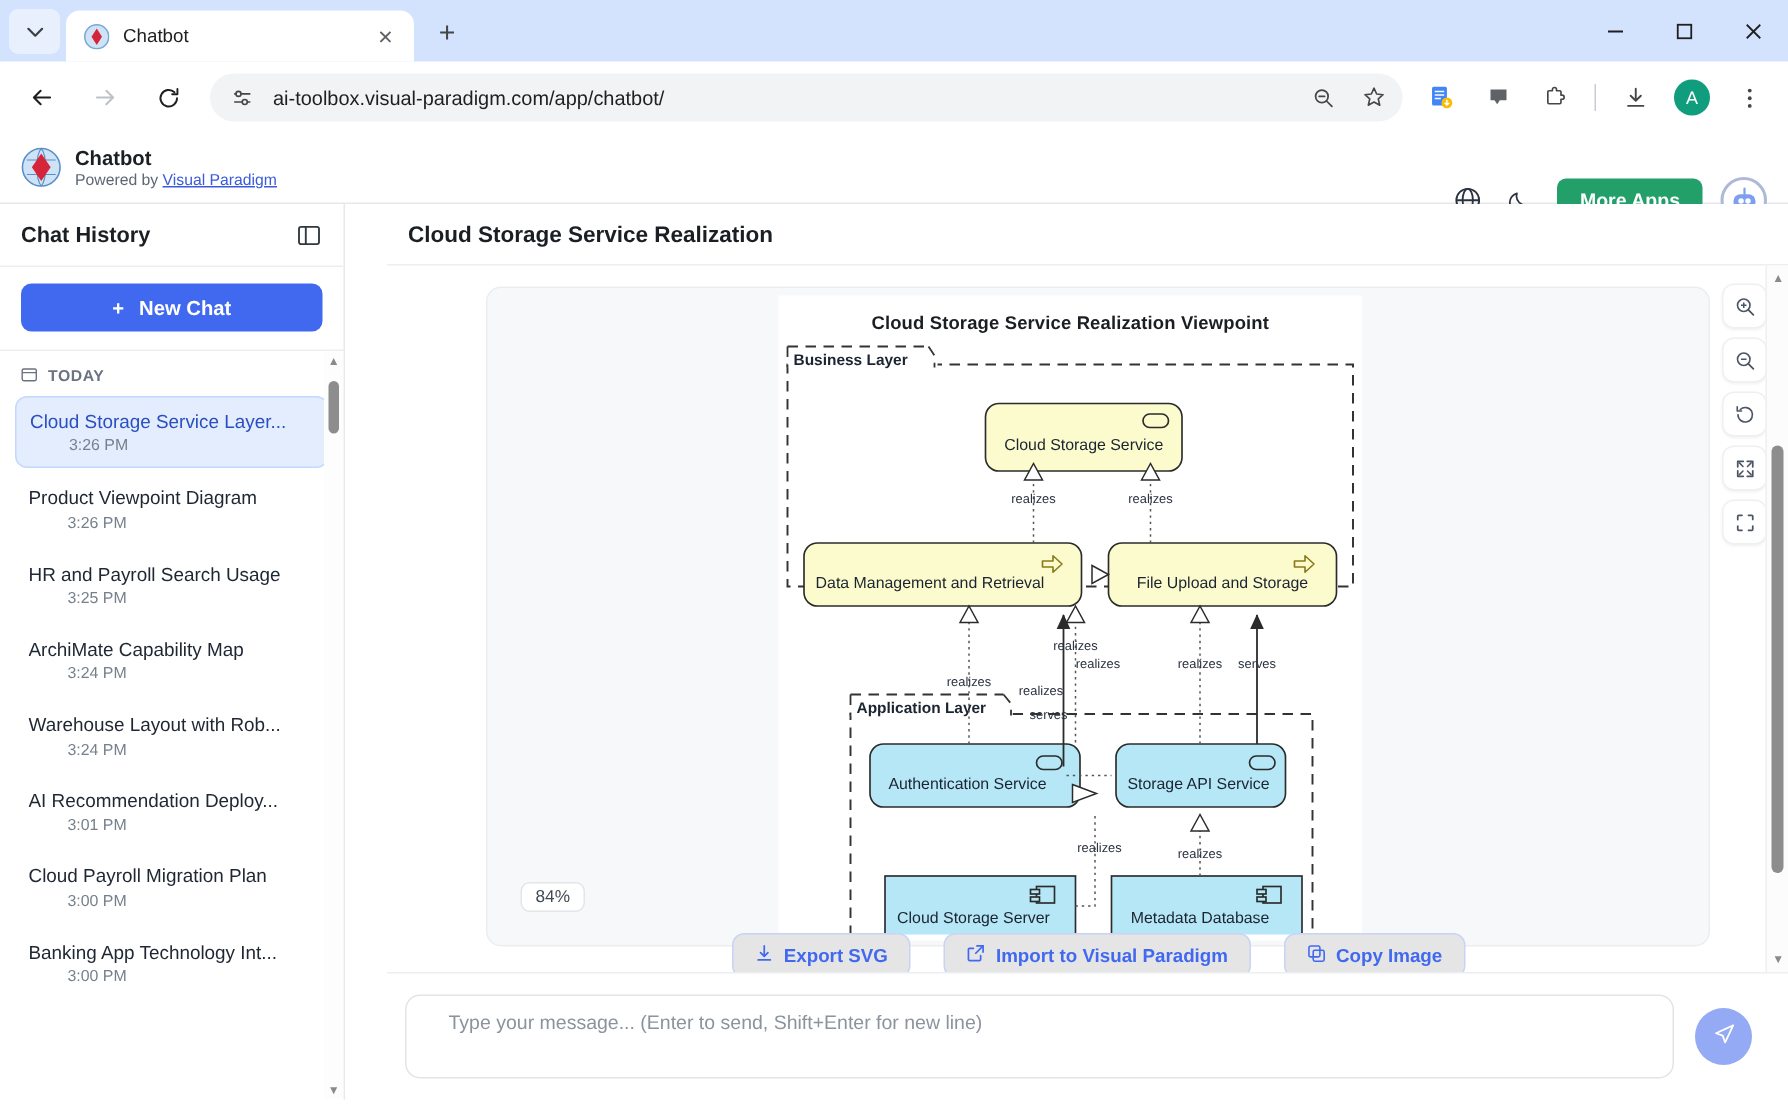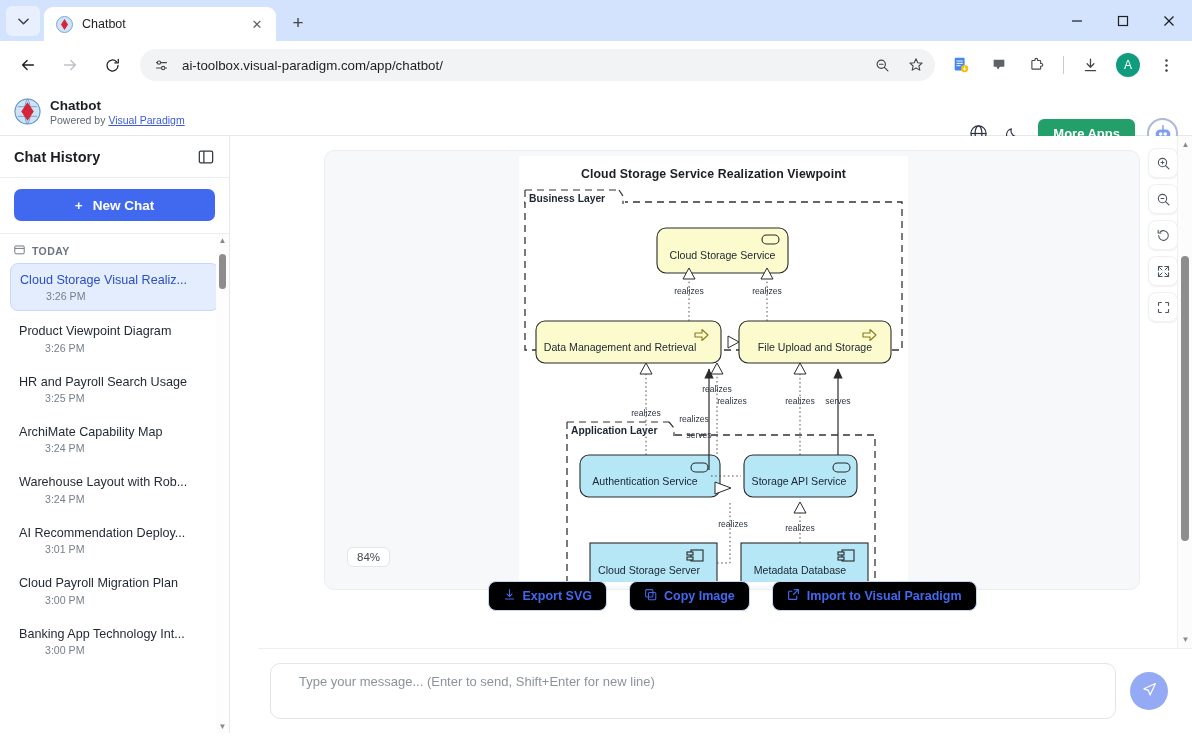--- a/index.html
+++ b/index.html
@@ -173,21 +173,21 @@
   .zoom-badge {
     position: absolute; left: 22px; bottom: 22px;
     background: #fff; border: 1px solid #e3e5e8; border-radius: 6px;
     padding: 3px 9px; font-size: 11.5px; color: #414a54;
   }
   .action-row {
     position: absolute; left: 0; right: 0; bottom: -22px;
     display: flex; justify-content: center; gap: 22px;
   }
   .act-btn {
-    border: 1px solid #c8d4f5; background: #000000; color: #4169f0;
+    border: 1px solid #c8d4f5; background: #e5e5e5; color: #4169f0;
     border-radius: 8px; height: 30px; padding: 0 14px;
     display: flex; align-items: center; gap: 7px;
     font-size: 12.5px; font-weight: 600; font-family: inherit;
   }
 
   .side-tools { position: absolute; right: 14px; top: 12px; display: flex; flex-direction: column; gap: 6px; }
   .tool-btn {
     width: 30px; height: 30px; border-radius: 8px; background: #fff;
     border: 1px solid #eef0f2; box-shadow: 0 1px 2px rgba(0,0,0,.06);
     display: flex; align-items: center; justify-content: center; color: #4b5563;
@@ -403,21 +403,21 @@
         <span>
           <svg width="11" height="11" viewBox="0 0 14 14">
               <rect x="1" y="2.5" width="12" height="10" rx="1.4" fill="none" stroke="currentColor" stroke-width="1.2"></rect>
               <line x1="1" y1="5.6" x2="13" y2="5.6" stroke="currentColor" stroke-width="1.2"></line>
             </svg>
         </span>
         <span>TODAY</span>
       </div>
       <div id="chat-items">
           <div class="chat-item active">
-            <div class="chat-name">Cloud Storage Visual Realiz...</div>
+            <div class="chat-name">Cloud Storage Service Layer...</div>
             <div class="chat-time">3:26 PM</div>
           </div>
           <div class="chat-item">
             <div class="chat-name">Product Viewpoint Diagram</div>
             <div class="chat-time">3:26 PM</div>
           </div>
           <div class="chat-item">
             <div class="chat-name">HR and Payroll Search Usage</div>
             <div class="chat-time">3:25 PM</div>
           </div>
@@ -444,20 +444,23 @@
         </div>
       <div class="sb-scroll">
         <span class="arw up">▲</span>
         <div class="sb-thumb"></div>
         <span class="arw dn">▼</span>
       </div>
     </div>
   </div>
 
   <div class="chat-panel">
+    <div class="chat-head">
+      <span class="chat-head-title">Cloud Storage Service Realization</span>
+    </div>
 
     <div class="messages">
       <div class="msg-card">
 
         <div class="diagram-canvas">
           <div class="diag-title">Cloud Storage Service Realization Viewpoint</div>
 
           <svg width="389" height="400" viewBox="0 0 389 400" style="position:absolute;left:0;top:26px;">
             <defs>
               <marker id="hollowtri" markerWidth="11" markerHeight="11" refX="9.5" refY="5" orient="auto">
@@ -578,35 +581,35 @@
               <svg width="13" height="13" viewBox="0 0 16 16">
                   <path d="M8 2v8M5 7.5l3 3 3-3" fill="none" stroke="currentColor" stroke-width="1.4" stroke-linecap="round" stroke-linejoin="round"></path>
                   <line x1="3" y1="13.5" x2="13" y2="13.5" stroke="currentColor" stroke-width="1.4" stroke-linecap="round"></line>
                 </svg>
             </span>
             <span>Export SVG</span>
           </button>
           <button class="act-btn">
             <span>
               <svg width="13" height="13" viewBox="0 0 16 16">
-                  <rect x="2" y="2" width="9" height="9" rx="1.4" fill="none" stroke="currentColor" stroke-width="1.3"></rect>
-                  <rect x="5.5" y="5.5" width="9" height="9" rx="1.4" fill="none" stroke="currentColor" stroke-width="1.3"></rect>
-                </svg>
-            </span>
-            <span>Copy Image</span>
-          </button>
-          <button class="act-btn">
-            <span>
-              <svg width="13" height="13" viewBox="0 0 16 16">
                   <path d="M9 2h5v5" fill="none" stroke="currentColor" stroke-width="1.4" stroke-linecap="round" stroke-linejoin="round"></path>
                   <path d="M14 2 8 8" fill="none" stroke="currentColor" stroke-width="1.4" stroke-linecap="round"></path>
                   <path d="M12 10v3.2a.8.8 0 0 1-.8.8H2.8a.8.8 0 0 1-.8-.8V4.8a.8.8 0 0 1 .8-.8H6" fill="none" stroke="currentColor" stroke-width="1.4" stroke-linecap="round" stroke-linejoin="round"></path>
                 </svg>
             </span>
             <span>Import to Visual Paradigm</span>
+          </button>
+          <button class="act-btn">
+            <span>
+              <svg width="13" height="13" viewBox="0 0 16 16">
+                  <rect x="2" y="2" width="9" height="9" rx="1.4" fill="none" stroke="currentColor" stroke-width="1.3"></rect>
+                  <rect x="5.5" y="5.5" width="9" height="9" rx="1.4" fill="none" stroke="currentColor" stroke-width="1.3"></rect>
+                </svg>
+            </span>
+            <span>Copy Image</span>
           </button>
         </div>
       </div>
 
       <div class="side-tools">
         <div class="tool-btn">
           <svg width="15" height="15" viewBox="0 0 18 18">
               <circle cx="7.8" cy="7.8" r="5" fill="none" stroke="currentColor" stroke-width="1.3"></circle>
               <line x1="11.5" y1="11.5" x2="15.5" y2="15.5" stroke="currentColor" stroke-width="1.4" stroke-linecap="round"></line>
               <line x1="5.6" y1="7.8" x2="10" y2="7.8" stroke="currentColor" stroke-width="1.2"></line>

